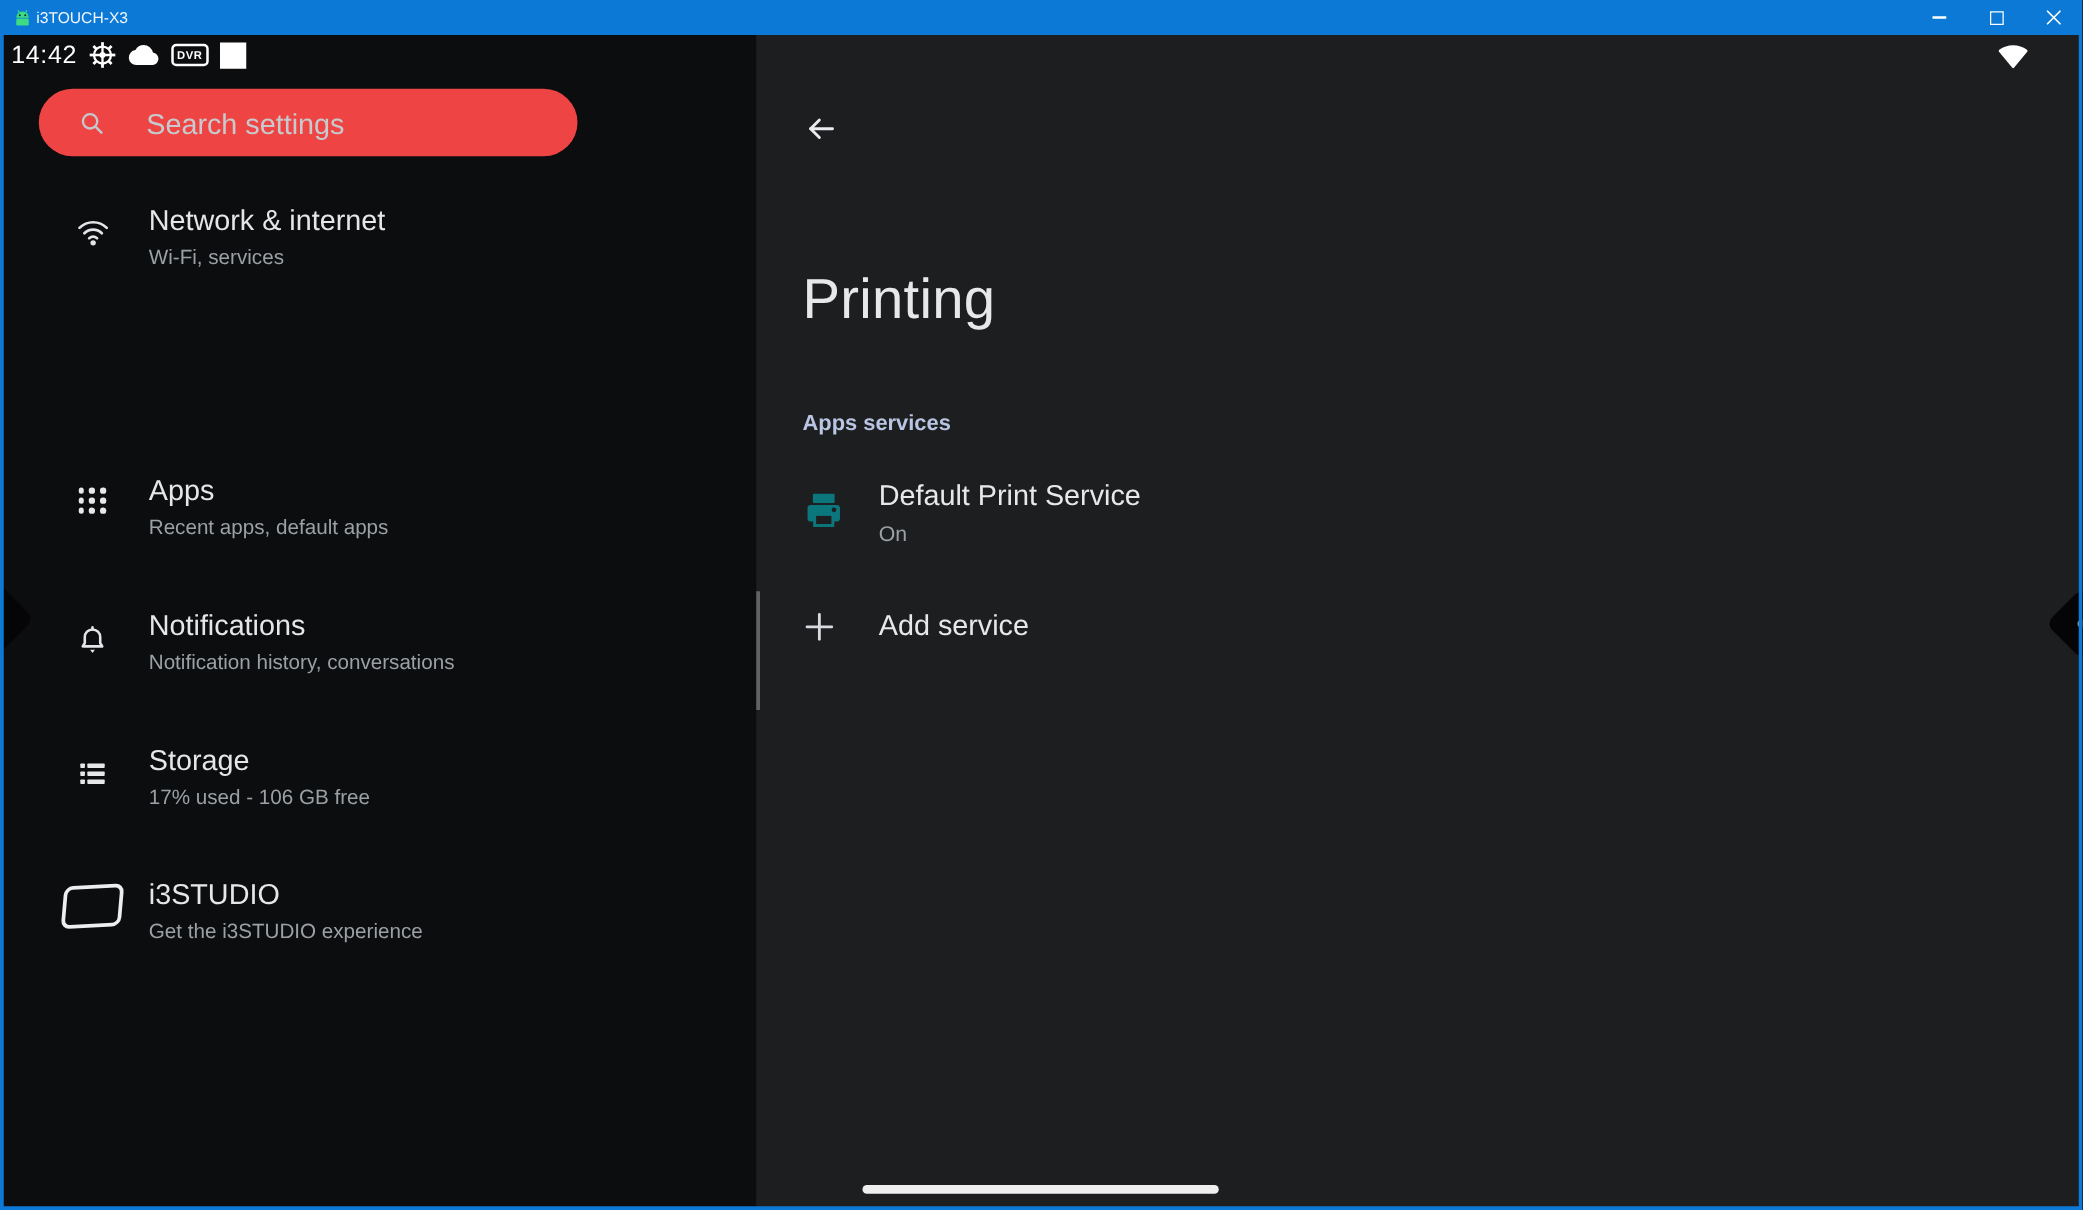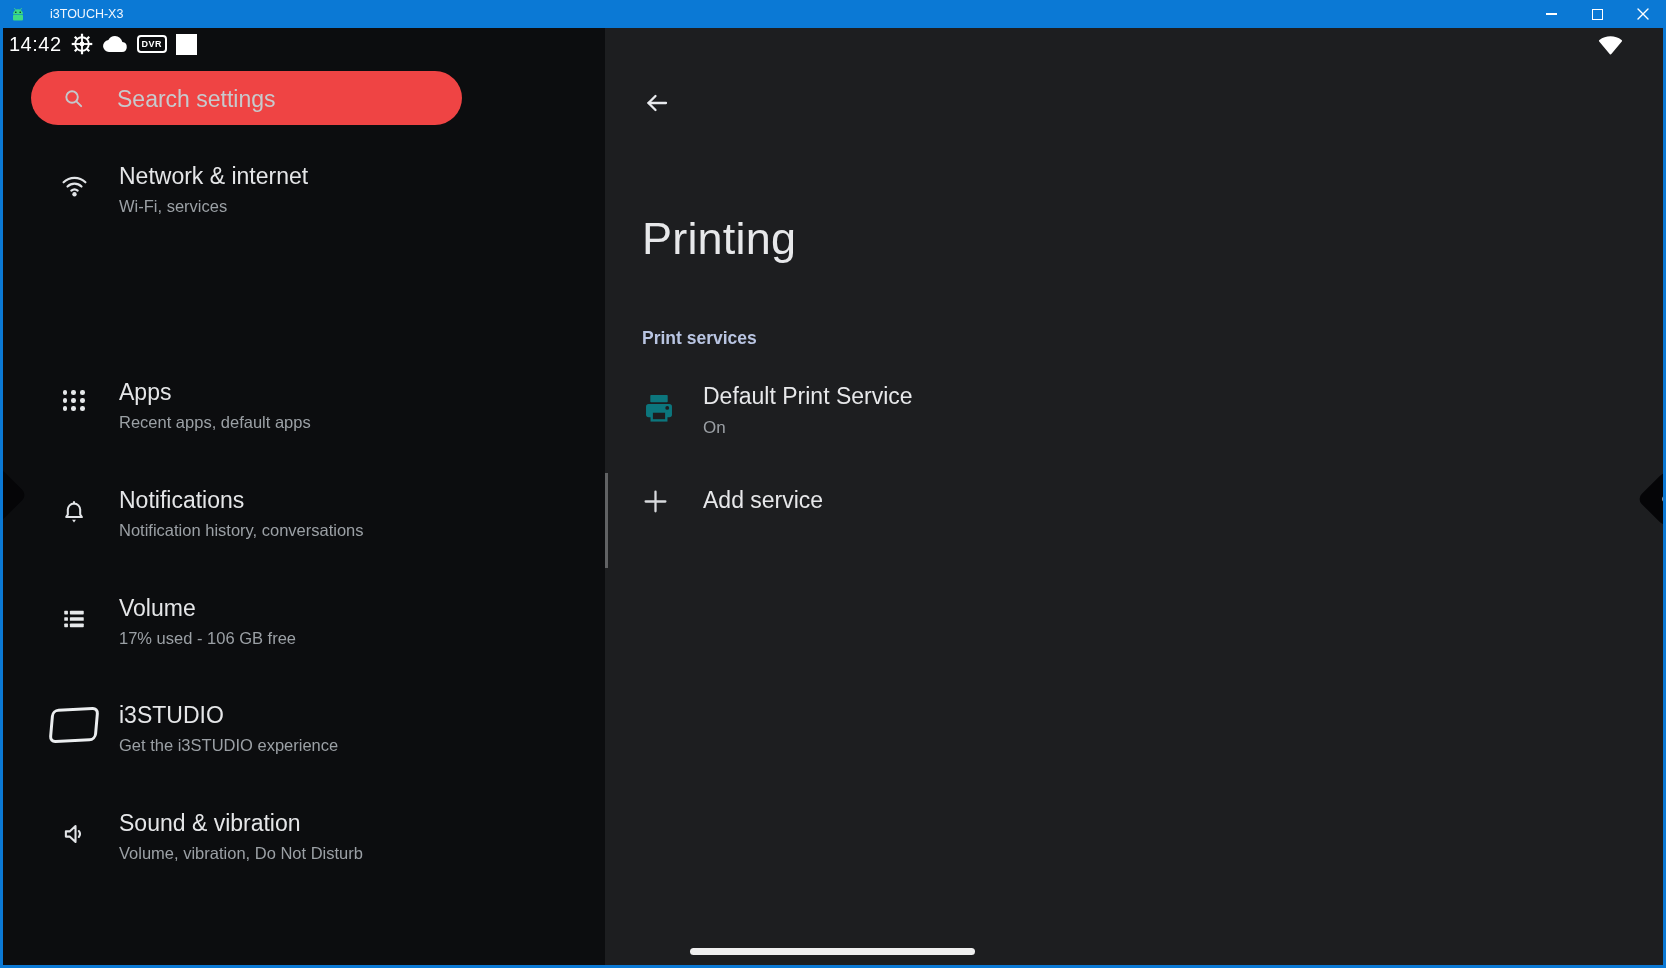--- a/index.html
+++ b/index.html
@@ -2,21 +2,21 @@
 <html><head>
 <meta charset="utf-8">
 <style>
   html,body{margin:0;padding:0;background:#2a2a2a;font-family:"Liberation Sans",sans-serif;}
   .screen{position:relative;width:1666px;height:968px;overflow:hidden;background:#0c0d0f;
           -webkit-font-smoothing:antialiased;}
   
   .titlebar{position:absolute;left:0;top:0;width:1666px;height:28px;background:#0b79d5;
             display:flex;align-items:center;z-index:50;}
   .app-icon{width:16px;height:16px;margin-left:10px;flex:0 0 auto;}
-  .win-title{color:#f2f7fd;font-size:12.5px;margin-left:24px;flex:1 1 auto;}
+  .win-title{color:#f2f7fd;font-size:12.5px;margin-left:3px;flex:1 1 auto;}
   .win-controls{display:flex;height:28px;}
   .win-btn{width:46px;height:28px;display:flex;align-items:center;justify-content:center;cursor:default;}
   .glyph-min{width:11px;height:1.6px;background:#fff;}
   .glyph-max{width:9px;height:9px;border:1.4px solid #fff;}
   .border-left,.border-right,.border-bottom{position:absolute;background:#0b79d5;z-index:45;}
   .border-left{left:0;top:28px;width:3px;height:940px;}
   .border-right{right:0;top:28px;width:3px;height:940px;}
   .border-bottom{left:0;top:965px;width:1666px;height:3px;}
   
   .pane-left{position:absolute;left:0;top:28px;width:605px;height:940px;background:#0c0d0f;}
@@ -178,58 +178,46 @@
     <div class="nav-icon">
       <svg width="26" height="26" viewBox="0 0 24 24" fill="#e6e8ea">
         <rect x="3" y="4.4" width="3.4" height="3.4" rx="0.6"></rect>
           <rect x="8.2" y="4.4" width="12.8" height="3.4" rx="0.6"></rect>
         <rect x="3" y="10.3" width="3.4" height="3.4" rx="0.6"></rect>
           <rect x="8.2" y="10.3" width="12.8" height="3.4" rx="0.6"></rect>
         <rect x="3" y="16.2" width="3.4" height="3.4" rx="0.6"></rect>
           <rect x="8.2" y="16.2" width="12.8" height="3.4" rx="0.6"></rect>
       </svg>
     </div>
-    <div class="nav-title">Volume</div>
+    <div class="nav-title">Storage</div>
     <div class="nav-sub">17% used - 106 GB free</div>
   </div>
 
   <div class="nav-row" style="top:675px">
     <div class="nav-icon" style="top:33px">
       <div class="screen-shape"></div>
     </div>
     <div class="nav-title">i3STUDIO</div>
     <div class="nav-sub">Get the i3STUDIO experience</div>
   </div>
 
-  <div class="nav-row" style="top:783px">
-    <div class="nav-icon">
-      <svg width="26" height="26" viewBox="0 0 24 24">
-        <g fill="none" stroke="#e2e4e7" stroke-width="1.9" stroke-linejoin="round" stroke-linecap="round">
-          <path d="M4.5 9.6 V14.4 H8 L13.4 19.4 V4.6 L8 9.6 Z"></path>
-          <path d="M16.4 9.2 a4.4 4.4 0 0 1 0 5.6"></path>
-        </g>
-      </svg>
-    </div>
-    <div class="nav-title">Sound &amp; vibration</div>
-    <div class="nav-sub">Volume, vibration, Do Not Disturb</div>
-  </div>
 
   <div class="list-scrollbar"></div>
 
   <div class="back-btn">
     <svg width="28" height="28" viewBox="0 0 28 28">
       <g fill="none" stroke="#e9ebee" stroke-width="2.3" stroke-linecap="round" stroke-linejoin="round">
         <line x1="23" y1="14" x2="5.5" y2="14"></line>
         <path d="M12.5 7 L5.5 14 L12.5 21"></path>
       </g>
     </svg>
   </div>
 
   <div class="page-title">Printing</div>
-  <div class="section-header">Print services</div>
+  <div class="section-header">Apps services</div>
 
   <div class="service-row">
     <span class="svc-icon">
       <svg width="38" height="38" viewBox="0 0 24 24">
         <g fill="#0c767d">
           <rect x="6.5" y="3.2" width="11" height="4.6" rx="0.5"></rect>
           <rect x="3.8" y="8.8" width="16.4" height="8.4" rx="1.7"></rect>
         </g>
         <circle cx="17.2" cy="11.3" r="1.2" fill="#1d1e20"></circle>
         <rect x="7.4" y="13.6" width="9.2" height="5.6" fill="#1d1e20" stroke="#0c767d" stroke-width="1.5"></rect>

